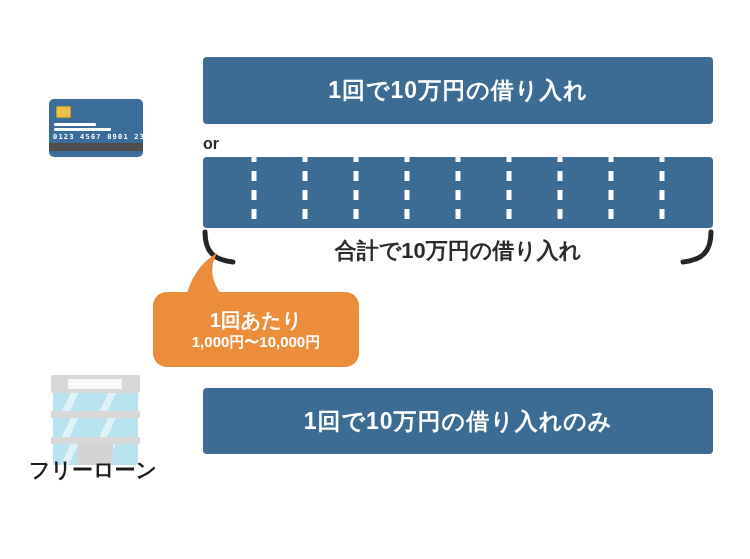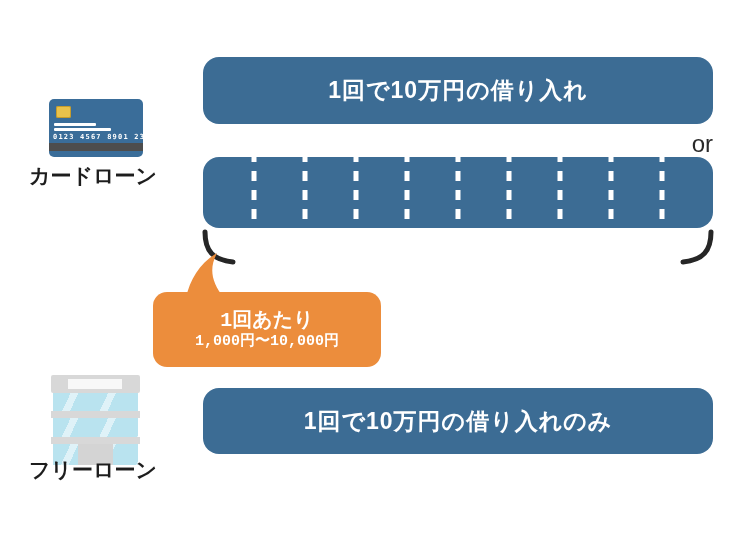--- a/index.html
+++ b/index.html
@@ -1,42 +1,42 @@
 <!DOCTYPE html>
 <html style="--blue: #3c6c94; --orange: #ec8d3c; --text: #2a2a2a; --card_blue: #3a6d99; --chip_gold: #e9c24b;"><head>
 <meta charset="utf-8">
 <style>
   html,body{margin:0;padding:0;background:#fff;}
   .canvas{position:relative;width:750px;height:559px;background:#fff;overflow:hidden;
           font-family:"Liberation Sans","DejaVu Sans",sans-serif;}
 
   
   .bar{position:absolute;left:203px;width:510px;background:var(--blue,#3c6c94);
-       border-radius:16px;display:flex;align-items:center;justify-content:center;}
+       border-radius:4px;display:flex;align-items:center;justify-content:center;}
   .bar-top{top:57px;height:67px;}
   .bar-seg{top:157px;height:71px;}
   .bar-bottom{top:388px;height:66px;}
   .bar-text{color:#fff;font-size:23px;font-weight:600;letter-spacing:1px;white-space:nowrap;}
 
-  .or{position:absolute;left:203px;top:131px;width:510px;height:26px;text-align:right;
-      font-size:24px;font-weight:400;color:var(--text,#2a2a2a);line-height:26px;}
+  .or{position:absolute;left:203px;top:131px;width:510px;height:26px;text-align:left;
+      font-size:16px;font-weight:700;color:var(--text,#2a2a2a);line-height:26px;}
 
   .seg-caption{position:absolute;left:203px;top:236px;width:510px;text-align:center;
       font-size:22px;font-weight:700;color:var(--text,#2a2a2a);white-space:nowrap;}
 
   .brace-svg{position:absolute;left:201px;top:229px;width:514px;height:40px;}
   .brace-path{fill:none;stroke:#262626;stroke-width:5;stroke-linecap:round;}
 
   .dash-line{stroke:#fff;stroke-width:5;stroke-dasharray:10 9;stroke-dashoffset:5;}
 
   
-  .bubble{position:absolute;left:153px;top:292px;width:228px;height:75px;
+  .bubble{position:absolute;left:153px;top:292px;width:206px;height:75px;
           background:var(--orange,#ec8d3c);border-radius:14px;color:#fff;
           display:flex;flex-direction:column;align-items:center;justify-content:center;
-          font-weight:700;line-height:1.25;font-family:Liberation Mono, monospace;}
+          font-weight:700;line-height:1.25;}
   .bubble-line1{font-size:20px;}
   .bubble-line2{font-size:15px;white-space:nowrap;}
   .tail-svg{position:absolute;left:178px;top:250px;width:56px;height:48px;}
   .tail-path{fill:var(--orange,#ec8d3c);}
 
   
   .card{position:absolute;left:49px;top:99px;width:94px;height:58px;
         background:var(--card_blue,#3a6d99);border-radius:5px;overflow:hidden;}
   .chip{position:absolute;left:7px;top:7px;width:15px;height:12px;
         background:var(--chip_gold,#e9c24b);border-radius:2px;box-shadow:inset 0 0 0 1px rgba(182,140,30,.7);}
@@ -71,21 +71,20 @@
 
 <div class="canvas">
 
   <div class="card">
     <div class="chip"></div>
     <div class="card-line card-line1"></div>
     <div class="card-line card-line2"></div>
     <div class="card-num">0123 4567 8901 2345</div>
     <div class="stripe"></div>
   </div>
-  <div class="icon-label label-card">カードローン</div>
 
   <div class="bar bar-top">
     <span class="bar-text">1回で10万円の借り入れ</span>
   </div>
 
   <div class="or">or</div>
 
   <div class="bar bar-seg">
     <svg id="seg-dashes" width="510" height="71" viewBox="0 0 510 71">
         <line x1="51" x2="51" y1="0" y2="71" class="dash-line"></line>
@@ -97,20 +96,21 @@
         <line x1="357" x2="357" y1="0" y2="71" class="dash-line"></line>
         <line x1="408" x2="408" y1="0" y2="71" class="dash-line"></line>
         <line x1="459" x2="459" y1="0" y2="71" class="dash-line"></line>
       </svg>
   </div>
 
   <svg class="brace-svg" viewBox="0 0 514 40">
     <path class="brace-path" d="M 4,3 C 4,22 12,31 32,33"></path>
     <path class="brace-path" d="M 510,3 C 510,22 502,31 482,33"></path>
   </svg>
+  <div class="seg-caption">合計で10万円の借り入れ</div>
 
   <svg class="tail-svg" viewBox="0 0 56 48">
     <path class="tail-path" d="M 8,48 C 12,29 22,13 39,3 C 31,18 33,32 46,48 Z"></path>
   </svg>
   <div class="bubble">
     <div class="bubble-line1">1回あたり</div>
     <div class="bubble-line2">1,000円〜10,000円</div>
   </div>
 
   <div>

